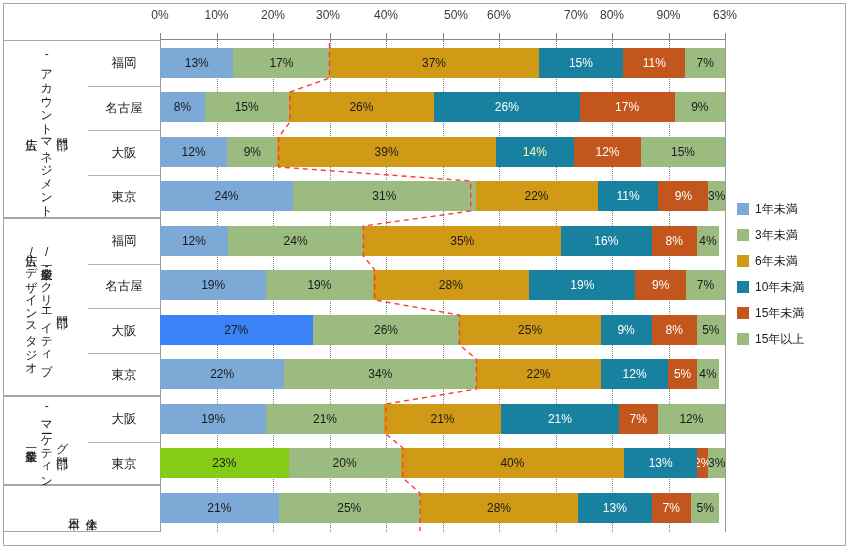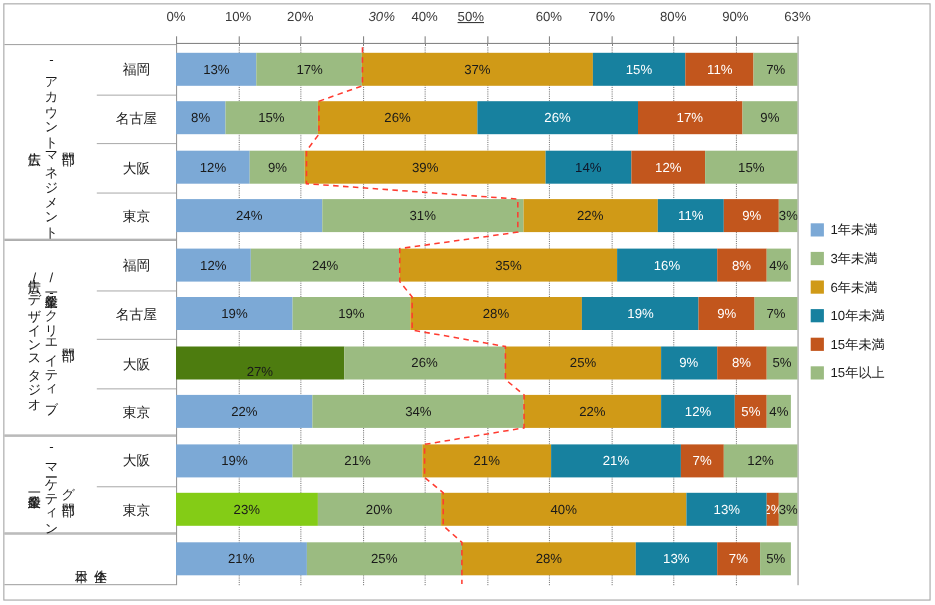--- a/index.html
+++ b/index.html
@@ -201,25 +201,25 @@
 <body>
 
 <div id="chart-root">
 
   <div class="outer-frame"></div>
 
   <div class="axis-strip" id="axis-strip">
       <div class="axis-tick-label" style="left: 0px;">0%</div>
       <div class="axis-tick-label" style="left: 56.5px;">10%</div>
       <div class="axis-tick-label" style="left: 113px;">20%</div>
-      <div class="axis-tick-label" style="left: 187px; font-style: italic;">30%</div>
+      <div class="axis-tick-label" style="left: 168px;">30%</div>
       <div class="axis-tick-label" style="left: 226px;">40%</div>
-      <div class="axis-tick-label" style="left: 268px; text-decoration: underline;">50%</div>
+      <div class="axis-tick-label" style="left: 296px;">50%</div>
       <div class="axis-tick-label" style="left: 339px;">60%</div>
-      <div class="axis-tick-label" style="left: 387px;">70%</div>
+      <div class="axis-tick-label" style="left: 416px;">70%</div>
       <div class="axis-tick-label" style="left: 452px;">80%</div>
       <div class="axis-tick-label" style="left: 508.5px;">90%</div>
       <div class="axis-tick-label" style="left: 565px;">63%</div>
     </div>
   <div class="axis-top-line"></div>
   <div id="axis-ticks">
       <div class="axis-major-tick" style="left: 160px;"></div>
       <div class="axis-major-tick" style="left: 216.5px;"></div>
       <div class="axis-major-tick" style="left: 273px;"></div>
       <div class="axis-major-tick" style="left: 329.5px;"></div>
@@ -383,21 +383,21 @@
         <div class="bar-row" style="top: 97px; height: 30px;">
           <div class="seg" style="width: 67.8px; background: rgb(124, 169, 214); color: rgb(26, 26, 26);">
             <span>12%</span>
           </div>
           <div class="seg" style="width: 50.85px; background: rgb(155, 187, 129); color: rgb(26, 26, 26);">
             <span>9%</span>
           </div>
           <div class="seg" style="width: 220.35px; background: rgb(208, 154, 23); color: rgb(26, 26, 26);">
             <span>39%</span>
           </div>
-          <div class="seg" style="width: 79.1px; background: rgb(23, 129, 159); color: #0f172a;">
+          <div class="seg" style="width: 79.1px; background: rgb(23, 129, 159); color: #fef9c3;">
             <span>14%</span>
           </div>
           <div class="seg" style="width: 67.8px; background: rgb(194, 86, 29); color: rgb(255, 255, 255);">
             <span>12%</span>
           </div>
           <div class="seg" style="width: 84.75px; background: rgb(155, 187, 129); color: rgb(26, 26, 26);">
             <span>15%</span>
           </div>
         </div>
         <div class="bar-row" style="top: 141px; height: 30px;">
@@ -454,21 +454,21 @@
             <span>19%</span>
           </div>
           <div class="seg" style="width: 50.85px; background: rgb(194, 86, 29); color: rgb(255, 255, 255);">
             <span>9%</span>
           </div>
           <div class="seg" style="width: 39.55px; background: rgb(155, 187, 129); color: rgb(26, 26, 26);">
             <span>7%</span>
           </div>
         </div>
         <div class="bar-row" style="top: 275px; height: 30px;">
-          <div class="seg" style="width: 152.55px; background: #4d7c0f; color: rgb(26, 26, 26); align-items: flex-end;">
+          <div class="seg" style="width: 152.55px; background: #3b82f6; color: rgb(26, 26, 26);">
             <span>27%</span>
           </div>
           <div class="seg" style="width: 146.9px; background: rgb(155, 187, 129); color: rgb(26, 26, 26);">
             <span>26%</span>
           </div>
           <div class="seg" style="width: 141.25px; background: rgb(208, 154, 23); color: rgb(26, 26, 26);">
             <span>25%</span>
           </div>
           <div class="seg" style="width: 50.85px; background: rgb(23, 129, 159); color: rgb(255, 255, 255);">
             <span>9%</span>

